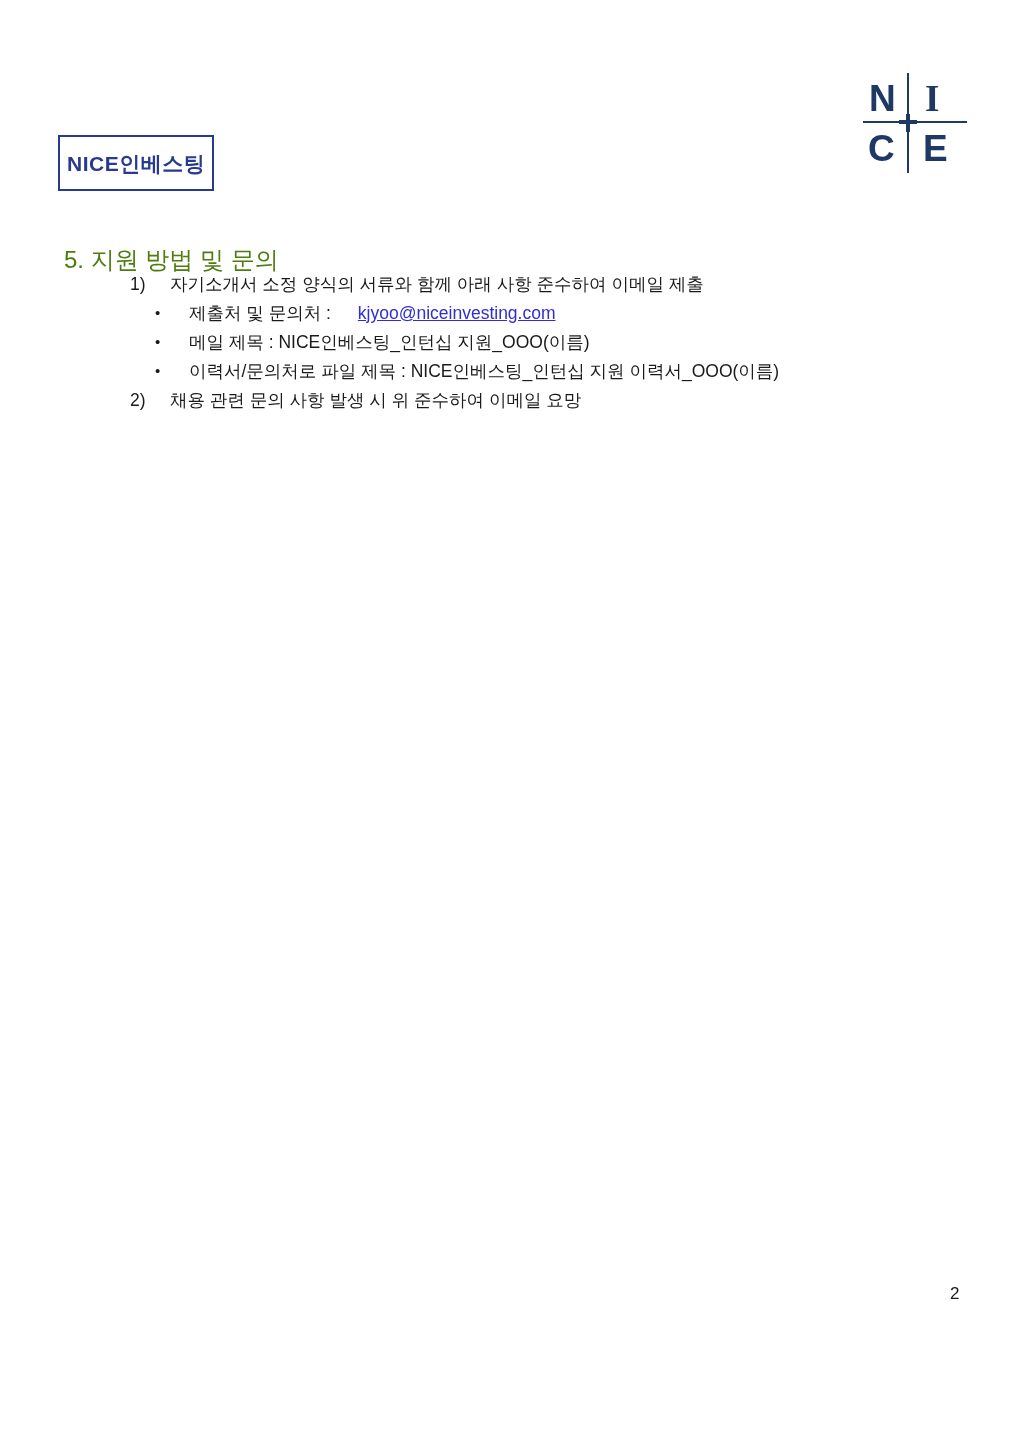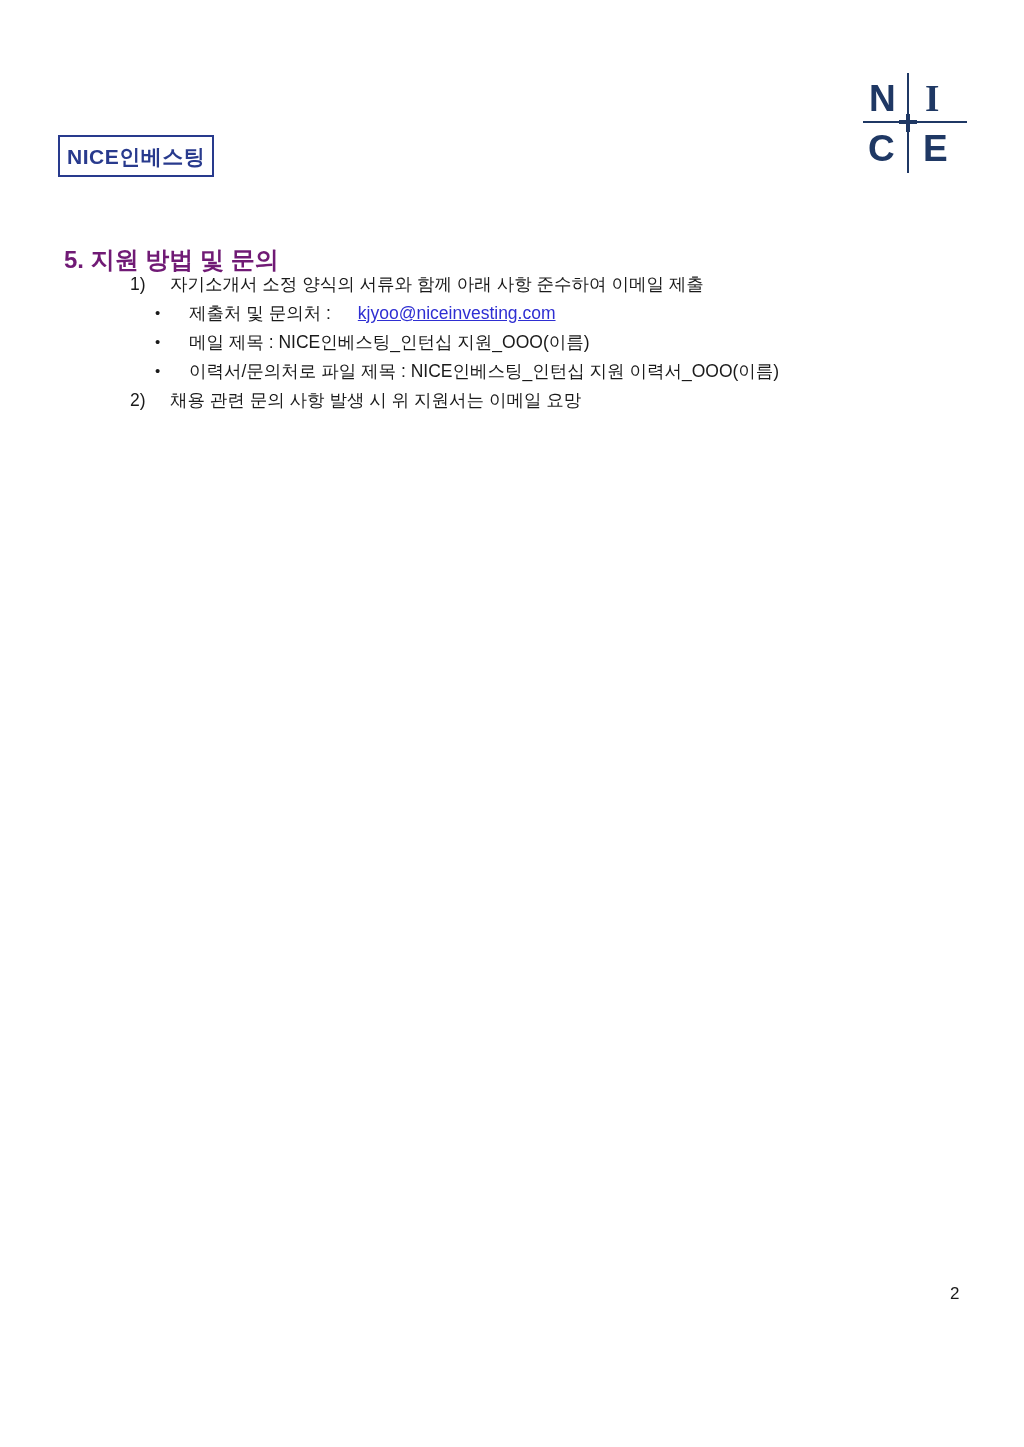--- a/index.html
+++ b/index.html
@@ -19,21 +19,21 @@
 
   
   .logo-box {
     position: absolute;
     left: 58px;
     top: 135px;
     height: 28px;
     border: 2px solid #283a8d;
     display: flex;
     align-items: center;
-    padding: 5px 7px;
+    padding: 12px 7px;
   }
   .logo-box .logo-text {
     color: #283a8d;
     font-weight: bold;
     font-size: 21px;
     letter-spacing: 0.5px;
     white-space: nowrap;
     line-height: 1;
   }
 
@@ -94,22 +94,22 @@
   .nice-mark .l-i { left: 62px; top: 7px; }
   .nice-mark .l-c { left: 5px;  top: 57px; }
   .nice-mark .l-e { left: 60px; top: 57px; }
 
   
   .section-title {
     position: absolute;
     left: 64px;
     top: 228px;
     font-size: 24px;
-    font-weight: bold;
-    color: #701a75;
+    font-weight: normal;
+    color: #4d7c0f;
     white-space: nowrap;
   }
 
   
   .row {
     position: absolute;
     display: flex;
     align-items: flex-start;
     font-size: 17.5px;
     line-height: 24px;
@@ -186,18 +186,18 @@
     <span class="text">메일 제목 : NICE인베스팅_인턴십 지원_OOO(이름)</span>
   </div>
 
   <div class="row bulleted r4">
     <span class="bullet">•</span>
     <span class="text">이력서/문의처로 파일 제목 : NICE인베스팅_인턴십 지원 이력서_OOO(이름)</span>
   </div>
 
   <div class="row numbered r5">
     <span class="marker">2)</span>
-    <span class="text">채용 관련 문의 사항 발생 시 위 지원서는 이메일 요망</span>
+    <span class="text">채용 관련 문의 사항 발생 시 위 준수하여 이메일 요망</span>
   </div>
 
   <div class="page-number">2</div>
 
 </div>
 
 </body></html>

